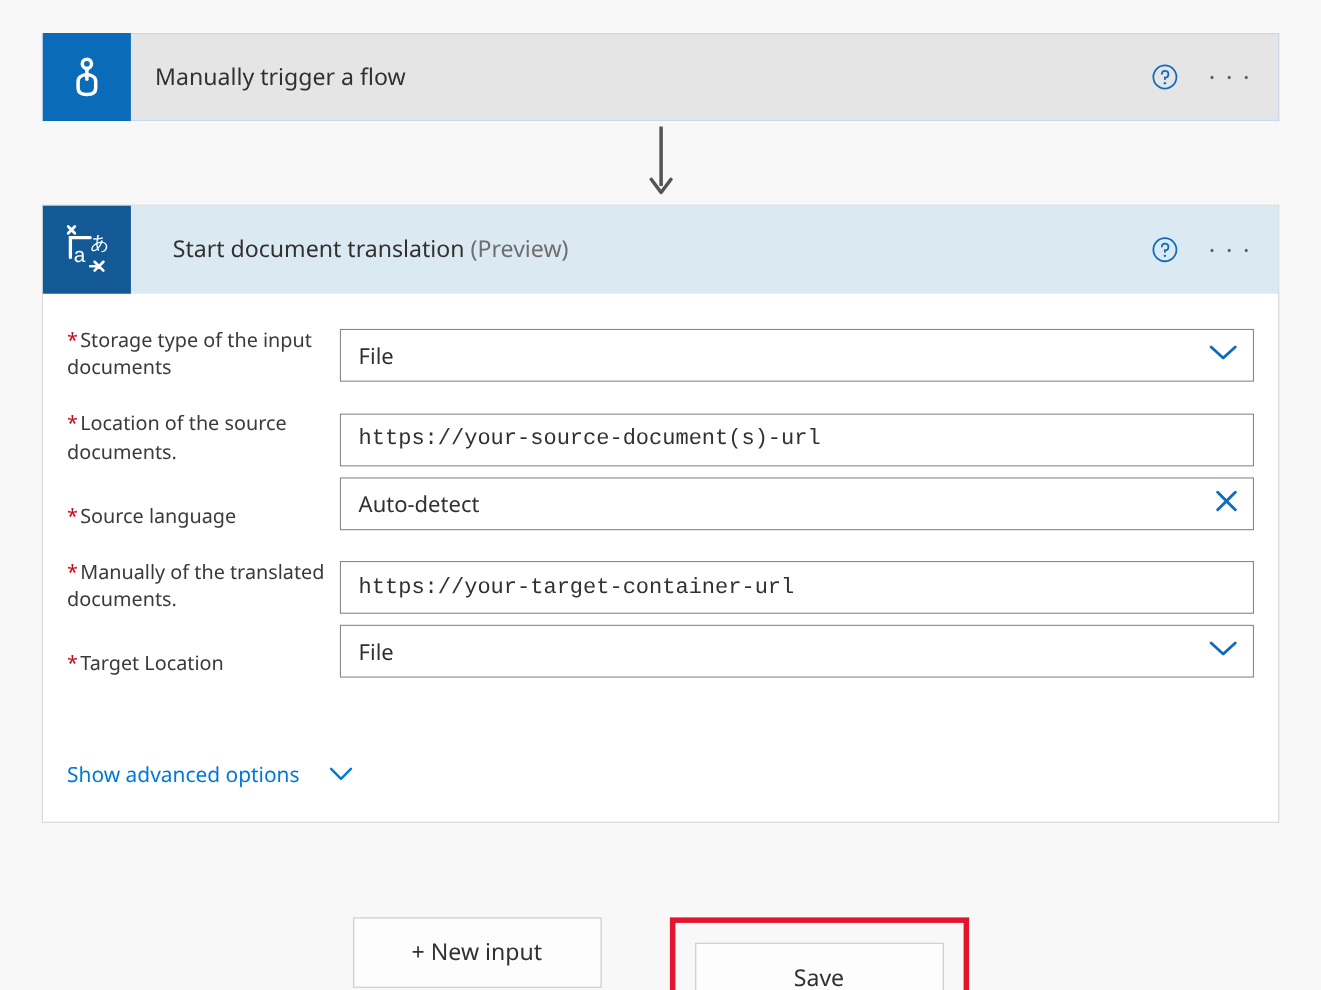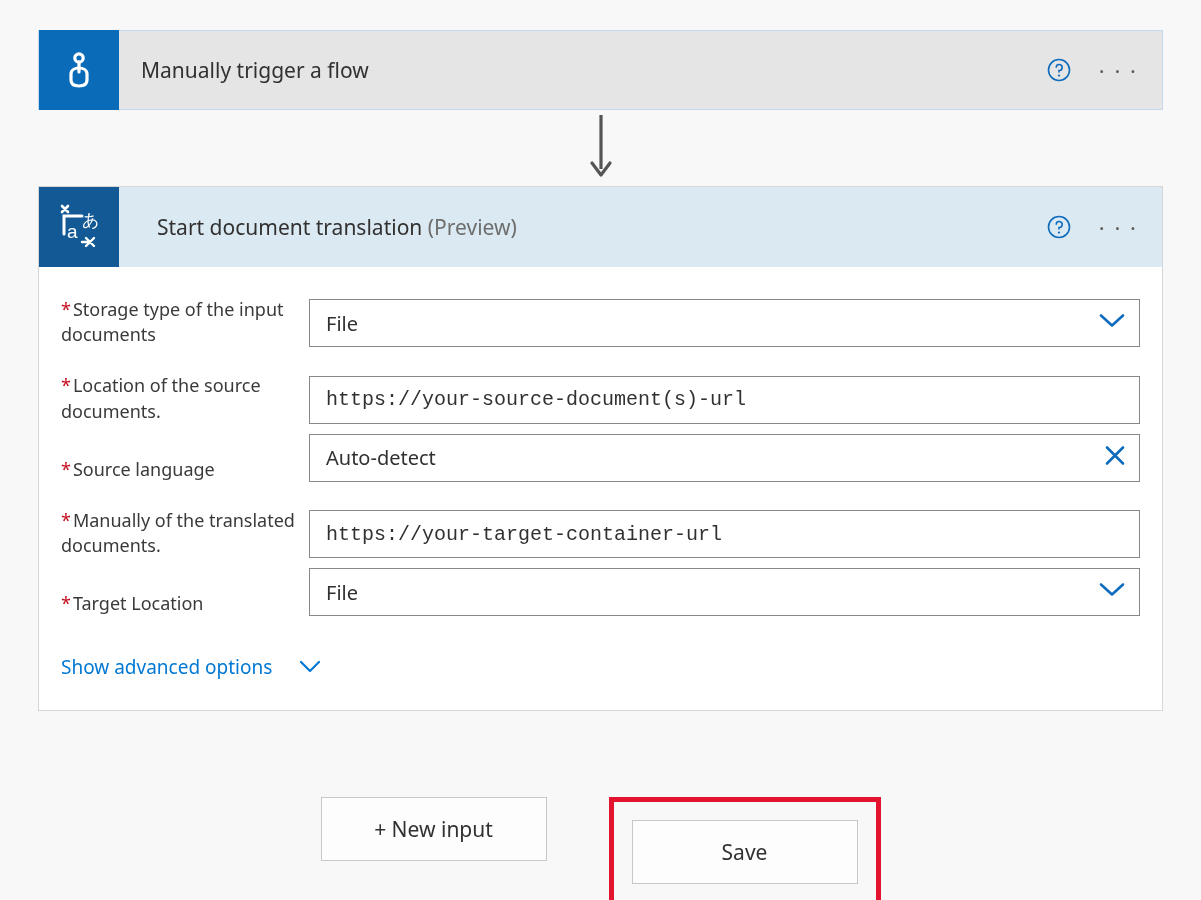--- a/index.html
+++ b/index.html
@@ -132,20 +132,21 @@
   .advanced-link-row {
     padding: 14px 22px 30px 22px;
   }
   .advanced-link {
     color: #0078d4;
     font-size: 19px;
     cursor: pointer;
     display: inline-flex;
     align-items: center;
     gap: 27px;
+    margin-top: 37px;
   }
 
   
   .bottom-buttons {
     margin-top: 86px;
     display: flex;
     gap: 62px;
     justify-content: center;
   }
   .flow-btn {

